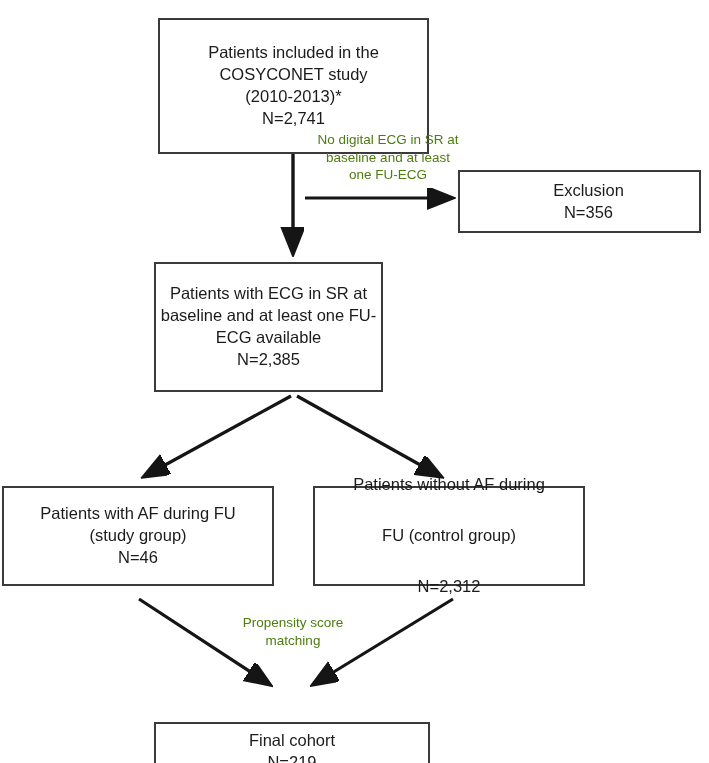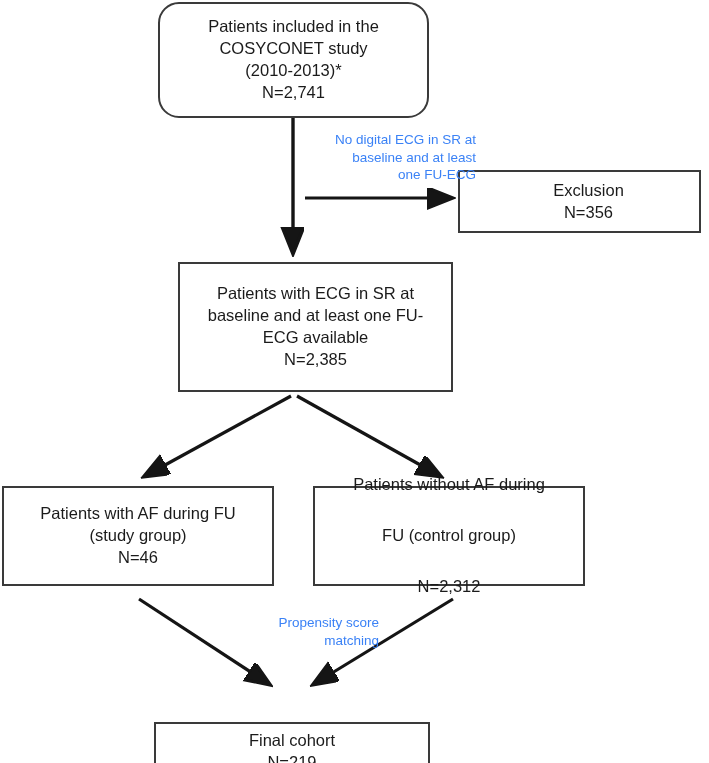--- a/index.html
+++ b/index.html
@@ -27,24 +27,24 @@
     justify-content: center;
     text-align: center;
     line-height: 1.33;
     font-size: 16.5px;
     color: #1b1b1b;
     padding: 2px 6px;
   }
   .node .ln { display: block; white-space: nowrap; }
   .edge-label {
     position: absolute;
-    text-align: right;
+    text-align: center;
     font-size: 13.5px;
     line-height: 1.3;
-    color: #3b82f6;
+    color: #4d7c0f;
     white-space: pre-line;
   }
   svg.connectors {
     position: absolute;
     left: 0;
     top: 0;
     width: 709px;
     height: 763px;
     pointer-events: none;
   }
@@ -68,33 +68,33 @@
 
     <line x1="291" y1="396" x2="145" y2="476" stroke-width="3.2" marker-end="url(#arrowhead)"></line>
 
     <line x1="297" y1="396" x2="440" y2="476" stroke-width="3.2" marker-end="url(#arrowhead)"></line>
 
     <line x1="139" y1="599" x2="269" y2="684" stroke-width="3.2" marker-end="url(#arrowhead)"></line>
 
     <line x1="453" y1="599" x2="314" y2="684" stroke-width="3.2" marker-end="url(#arrowhead)"></line>
   </svg>
 
-  <div class="node" style="left:158px; top:2px; width:271px; height:116px;border-radius:21px;">
+  <div class="node" style="left:158px; top:18px; width:271px; height:136px;">
     <span class="ln">Patients included in the</span>
     <span class="ln">COSYCONET study</span>
     <span class="ln">(2010-2013)*</span>
     <span class="ln">N=2,741</span>
   </div>
 
   <div class="node" style="left:458px; top:170px; width:243px; height:63px;padding-left:24px;">
     <span class="ln">Exclusion</span>
     <span class="ln">N=356</span>
   </div>
 
-  <div class="node" style="left:154px; top:262px; width:275px; height:130px;margin-left:24px;">
+  <div class="node" style="left:154px; top:262px; width:229px; height:130px;">
     <span class="ln">Patients with ECG in SR at</span>
     <span class="ln">baseline and at least one FU-</span>
     <span class="ln">ECG available</span>
     <span class="ln">N=2,385</span>
   </div>
 
   <div class="node" style="left:2px; top:486px; width:272px; height:100px;">
     <span class="ln">Patients with AF during FU</span>
     <span class="ln">(study group)</span>
     <span class="ln">N=46</span>

